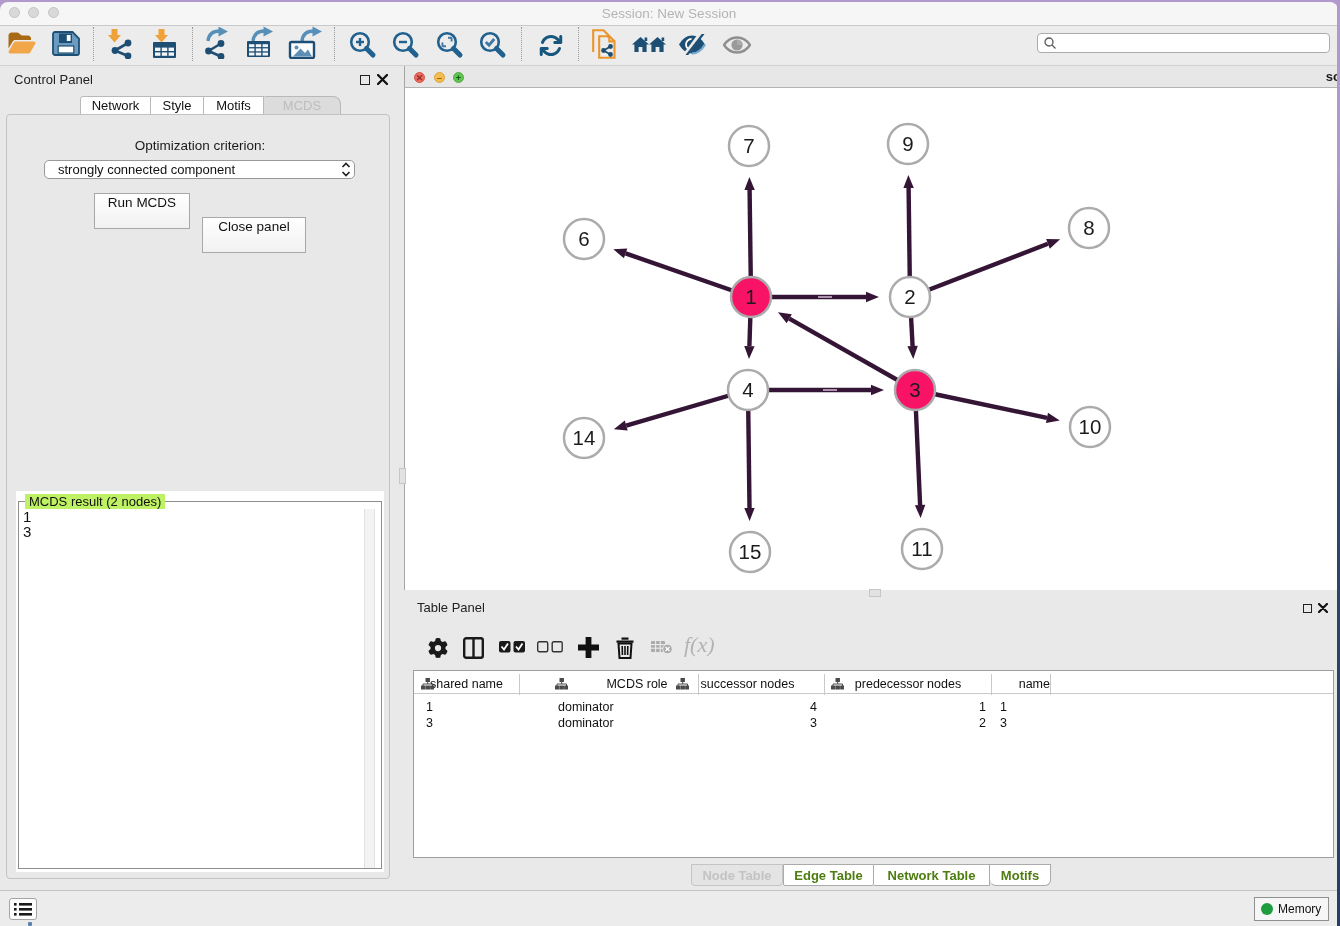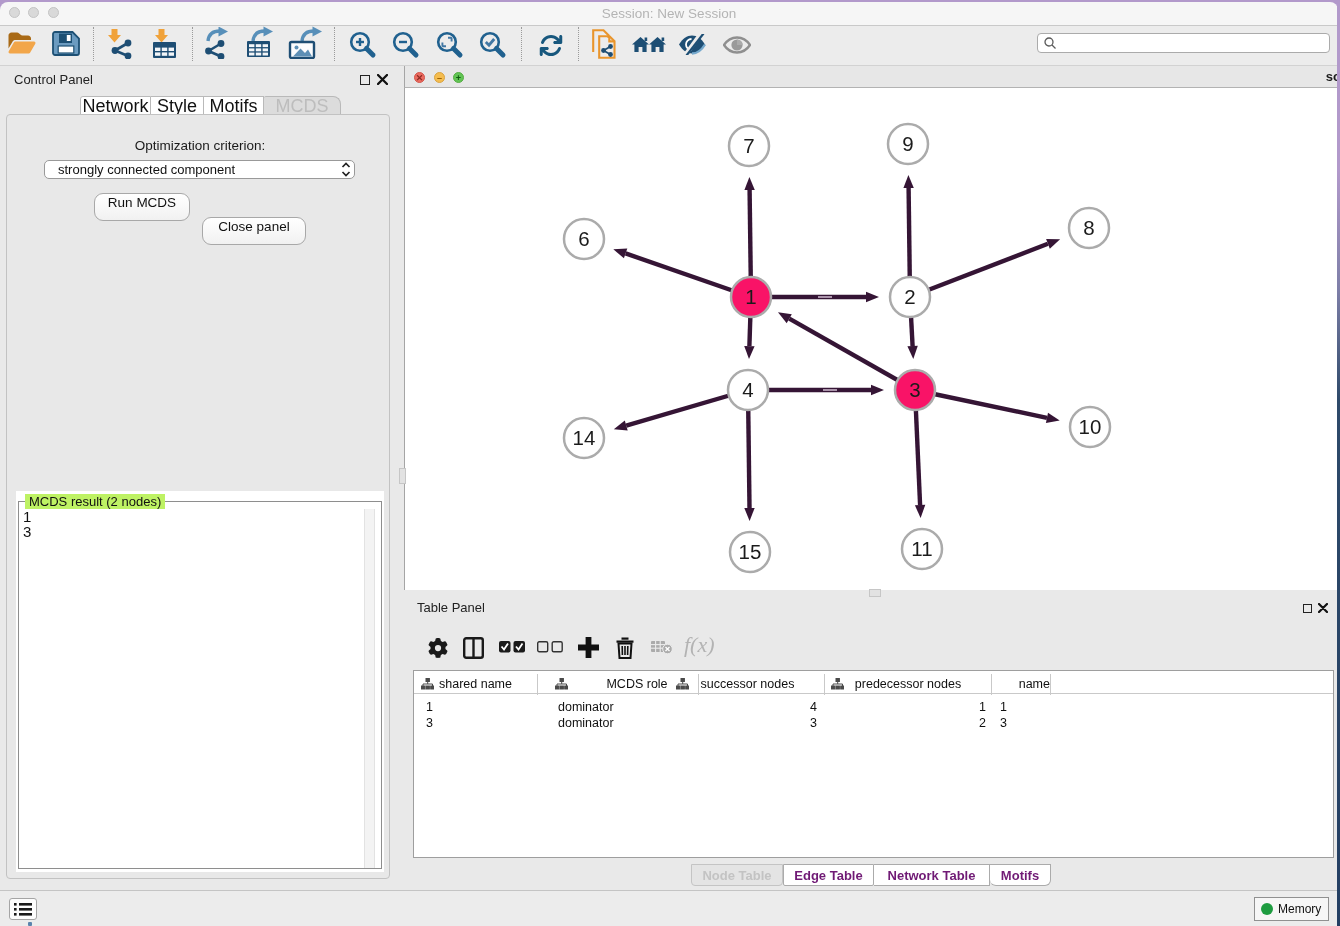--- a/index.html
+++ b/index.html
@@ -15,28 +15,28 @@
   background:#d9d9d9;border:1px solid #c4c4c4;box-sizing:border-box;}
 #titleText{left:0;top:6px;width:1338px;text-align:center;font-size:13.5px;color:#b4b4b4;}
 #toolbar{left:0;top:26px;width:1338px;height:39px;background:#ececec;border-bottom:1px solid #d2d2d2;}
 .sep{position:absolute;top:27px;height:34px;width:0;border-left:1px dotted #9a9a9a;}
 #searchBox{left:1037px;top:33px;width:291px;height:18px;background:#fff;
   border:1px solid #ababab;border-radius:4px;}
 
 #cpHeader{left:14px;top:72px;font-size:13px;color:#222;}
 .winSq{position:absolute;box-sizing:border-box;border:1.6px solid #222;background:transparent;}
 .tab{position:absolute;top:96px;height:19px;box-sizing:border-box;background:#fff;
-  border:1px solid #b9b9b9;font-size:18px;color:#111;text-align:center;line-height:18px;}
+  border:1px solid #b9b9b9;font-size:13px;color:#111;text-align:center;line-height:18px;}
 #cpContent{left:6px;top:114px;width:384px;height:765px;background:#e8e8e8;
   border:1px solid #c2c2c2;border-radius:4px;box-sizing:border-box;}
 #optLabel{left:0px;top:138px;width:400px;text-align:center;font-size:13.5px;color:#1a1a1a;}
 #dropdown{left:44px;top:160px;width:311px;height:19px;background:#fff;border:1px solid #999;
   border-radius:5px;box-sizing:border-box;font-size:13px;color:#111;line-height:17px;padding-left:13px;}
-.btn{position:absolute;top:193px;height:28px;background:linear-gradient(#ffffff,#f1f1f1);
-  border:1px solid #a8a8a8;border-radius:9px;box-sizing:border-box;
+.btn{position:absolute;top:193px;height:36px;background:linear-gradient(#ffffff,#f1f1f1);
+  border:1px solid #a8a8a8;border-radius:0;box-sizing:border-box;
   font-size:13.5px;color:#111;text-align:center;line-height:17px;}
 #groupPanel{left:16px;top:491px;width:368px;height:381px;background:#fff;}
 #groupBox{left:18px;top:501px;width:364px;height:368px;border:1px solid #8e8e8e;box-sizing:border-box;}
 #groupTitle{left:25px;top:494px;background:#bef264;padding:0 4px;font-size:13px;color:#111;}
 #groupInner{left:20px;top:508px;width:340px;font-size:15px;color:#111;line-height:14.5px;padding:2px 0 0 3px;}
 #groupScroll{left:364px;top:509px;width:9px;height:359px;background:#f3f3f3;border-left:1px solid #e2e2e2;border-right:1px solid #e2e2e2;}
 
 #netTitle{left:404px;top:66px;width:933px;height:22px;background:#e7e7e7;
   border-bottom:1px solid #b3b3b3;border-left:1px solid #a5a5a5;box-sizing:border-box;}
 #netTitleText{left:404px;top:69px;width:933px;text-align:right;font-size:13px;font-weight:600;color:#1c1c1c;margin-left:30px;}
@@ -44,21 +44,21 @@
   text-align:center;font-size:9px;line-height:10px;font-weight:bold;}
 #canvas{left:404px;top:88px;width:933px;height:502px;background:#fff;border-left:1px solid #a5a5a5;box-sizing:border-box;}
 
 #tpHeader{left:417px;top:600px;font-size:13px;color:#222;}
 #tableBox{left:413px;top:670px;width:921px;height:188px;background:#fff;
   border:1px solid #9e9e9e;box-sizing:border-box;}
 .th{position:absolute;top:674px;height:21px;box-sizing:border-box;border-right:1px solid #c9c9c9;
   font-size:12.5px;color:#111;text-align:center;line-height:21px;}
 .td{position:absolute;font-size:12.5px;color:#111;height:16px;line-height:16px;}
 .btab{position:absolute;top:864px;height:22px;box-sizing:border-box;background:#fff;
-  border:1px solid #ababab;font-size:13px;font-weight:600;color:#701a75;
+  border:1px solid #ababab;font-size:13px;font-weight:600;color:#4d7c0f;
   text-align:center;line-height:21px;}
 #statusbar{left:0;top:890px;width:1338px;height:36px;background:#ececec;border-top:1px solid #c4c4c4;}
 #memBtn{left:1254px;top:897px;width:75px;height:24px;background:#f6f6f6;border:1px solid #909090;
   box-sizing:border-box;font-size:12px;color:#111;}
 #listBtn{left:9px;top:898px;width:28px;height:22px;background:#fdfdfd;border:1px solid #a5a5a5;
   border-radius:3px;box-sizing:border-box;}
 </style>
 </head>
 <body>
 <svg width="0" height="0" style="position:absolute">
@@ -356,21 +356,21 @@
   <line x1="0" y1="3.6" x2="14" y2="3.6"></line>
       <line x1="0" y1="7.2" x2="14" y2="7.2"></line>
   <line x1="4.6" y1="0" x2="4.6" y2="11"></line>
       <line x1="9.2" y1="0" x2="9.2" y2="11"></line>
  </g>
  <circle cx="16.5" cy="8" r="4.8" fill="#ababab" stroke="#ececec" stroke-width="1"></circle>
  <path d="M14.5 6 L18.5 10 M18.5 6 L14.5 10" stroke="#fff" stroke-width="1.3"></path>
 </svg>
 <div class="abs" style="left:684px;top:632px;font-family:Liberation Serif, serif;font-style:italic;font-size:22px;color:#b3b3b3;">f(x)</div>
 <div class="abs" id="tableBox"></div>
-<div class="abs th" style="left:414px;width:124px;">shared name</div>
+<div class="abs th" style="left:414px;width:106px;">shared name</div>
 <div class="abs th" style="left:576px;width:123px;">MCDS role</div>
 <div class="abs th" style="left:671px;width:154px;">successor nodes</div>
 <div class="abs th" style="left:825px;width:167px;">predecessor nodes</div>
 <div class="abs th" style="left:968px;width:83px;text-align:right;">name</div>
 <div class="abs" style="left:414px;top:693px;width:919px;height:0;border-top:1px solid #c9c9c9;"></div>
 <svg class="abs treeic" style="left:421px;top:678px" width="13" height="12" viewBox="0 0 13 12">
     <use href="#tree"></use>
   </svg>
 <svg class="abs treeic" style="left:555px;top:678px" width="13" height="12" viewBox="0 0 13 12">
     <use href="#tree"></use>

